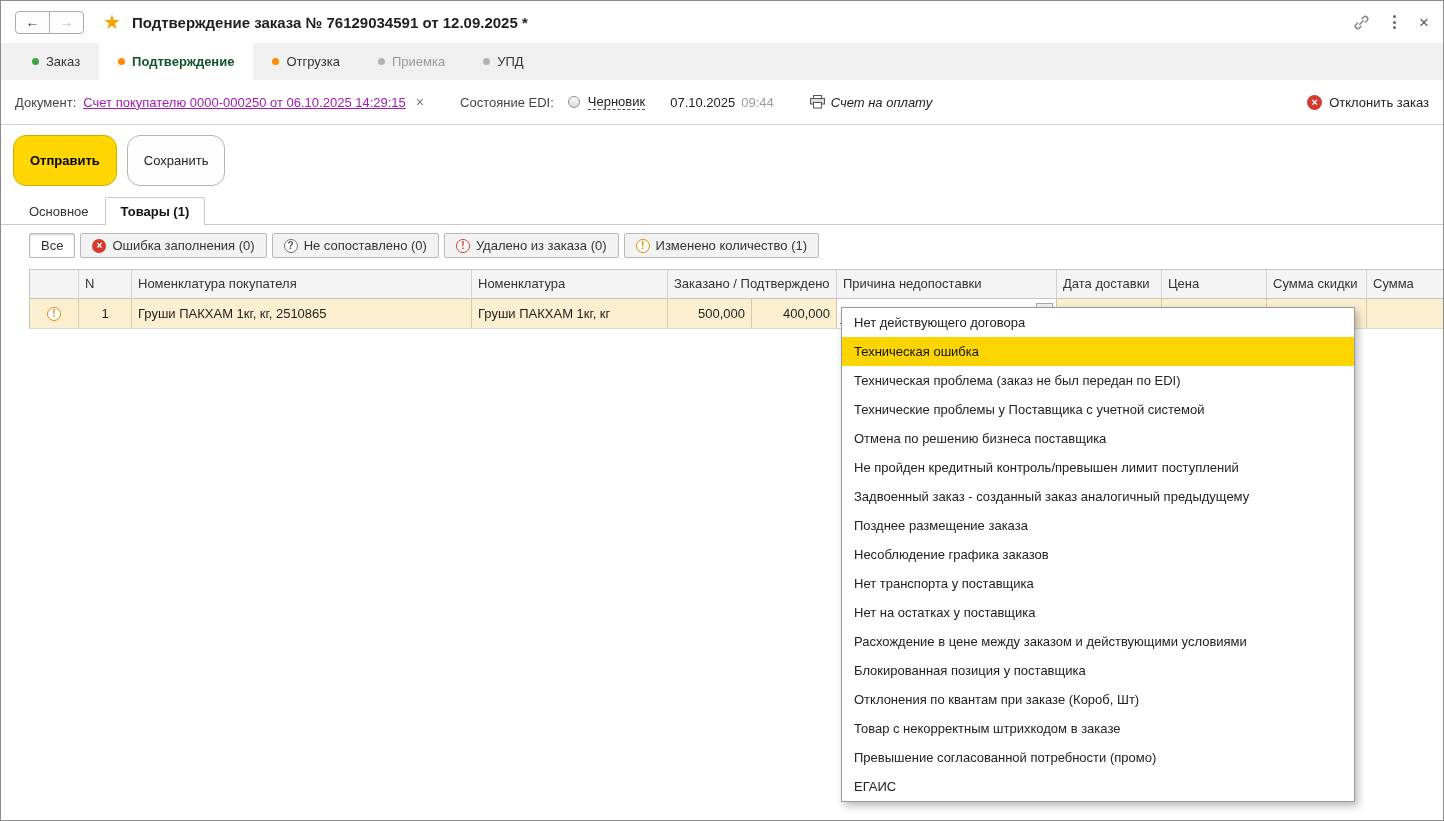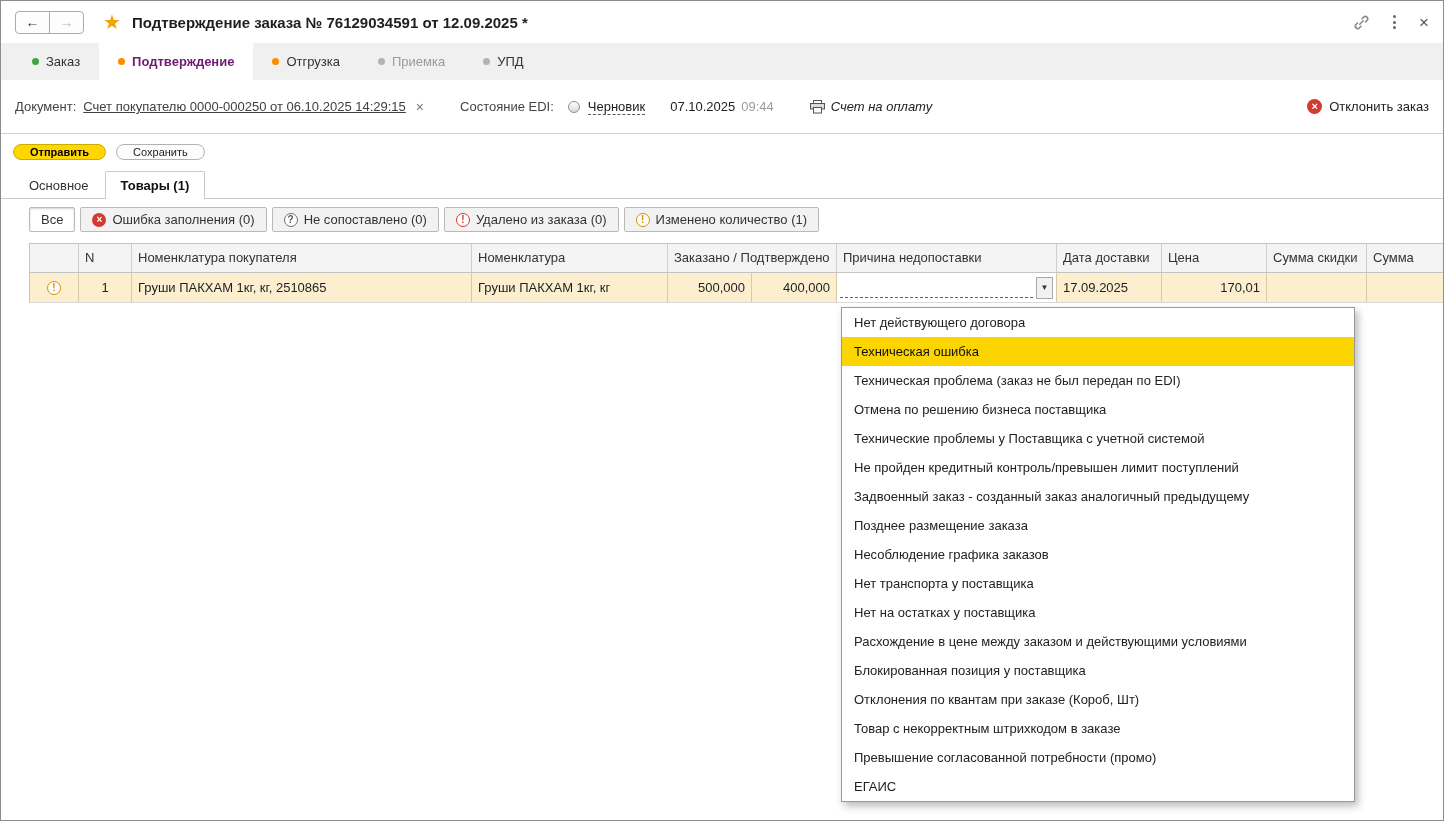--- a/index.html
+++ b/index.html
@@ -17,44 +17,44 @@
   .title { font-size:15px; font-weight:bold; color:#1f1f1f; white-space:nowrap; }
   .titlebar-right { margin-left:auto; display:flex; align-items:center; gap:20px; }
   .chain-ic { display:flex; cursor:pointer; }
   .kebab { display:flex; flex-direction:column; gap:2.5px; cursor:pointer; padding:3px; }
   .kebab i { width:3px; height:3px; border-radius:50%; background:#666; }
   .close-x { font-size:17px; color:#555; cursor:pointer; line-height:1; }
 
   
   .stage-tabs { height:37px; background:#f0f0f0; display:flex; align-items:stretch; padding-left:12px; }
   .stage-tab { display:flex; align-items:center; gap:7px; padding:0 19px; color:#333; cursor:pointer; white-space:nowrap; }
-  .stage-tab.active { background:#fff; font-weight:bold; color:#701a75; }
+  .stage-tab.active { background:#fff; font-weight:bold; color:#14532d; }
   .stage-tab.muted { color:#9a9a9a; }
   .dot { width:7px; height:7px; border-radius:50%; flex:0 0 auto; }
   .dot-green { background:#3fa43f; }
   .dot-orange { background:#ff8a00; }
   .dot-gray { background:#b3b3b3; }
 
   
-  .doc-bar { height:54px; display:flex; align-items:center; padding:0 14px; background:#fff; border-bottom:1px solid #cfcfcf; white-space:nowrap; }
+  .doc-bar { height:45px; display:flex; align-items:center; padding:0 14px; background:#fff; border-bottom:1px solid #cfcfcf; white-space:nowrap; }
   .doc-label { color:#444; margin-right:7px; }
-  .doc-link { color:#404040; text-decoration:underline; cursor:pointer; }
+  .doc-link { color:#a21caf; text-decoration:underline; cursor:pointer; }
   .clear-x { color:#777; margin:0 10px; font-size:14px; cursor:pointer; }
   .edi-label { margin-left:26px; color:#444; }
   .edi-radio { width:12px; height:12px; border-radius:50%; border:1px solid #8e8e8e; background:linear-gradient(#ffffff,#d8d8d8); margin:0 8px 0 14px; flex:0 0 auto; }
   .edi-status { color:#222; border-bottom:1px dashed #555; cursor:pointer; }
   .doc-date { margin-left:25px; color:#222; }
   .doc-time { margin-left:6px; color:#9c9c9c; }
   .print-btn { display:flex; align-items:center; gap:6px; margin-left:36px; cursor:pointer; color:#222;font-style:italic; }
   .reject-btn { margin-left:auto; display:flex; align-items:center; gap:7px; color:#222; cursor:pointer; }
   .ic-reject { width:15px; height:15px; border-radius:50%; background:#d23b2e; color:#fff; font-size:11px; font-weight:bold; display:flex; align-items:center; justify-content:center; line-height:1; }
 
   
   .toolbar { padding:10px 12px 8px; display:flex; gap:10px; background:#fff; }
-  .btn { border-radius:13px; padding:1px 16px; font-size:11px; cursor:pointer; font-family:inherit; }
+  .btn { border-radius:13px; padding:17px 16px; font-size:13px; cursor:pointer; font-family:inherit; }
   .btn-send { background:#ffd600; border:1px solid #c9b000; font-weight:bold; color:#000; }
   .btn-save { background:#fdfdfd; border:1px solid #b3b3b3; color:#222; }
 
   
   .inner-tabs { display:flex; align-items:flex-end; padding-left:12px; border-bottom:1px solid #c9c9c9; height:31px; background:#fff; }
   .itab { padding:6px 15px 5px; cursor:pointer; color:#333; border:1px solid transparent; border-bottom:none; }
   .itab.active { background:#fff; border-color:#c9c9c9; font-weight:bold; margin-bottom:-1px; padding-bottom:6px; border-radius:2px 2px 0 0; color:#111; }
 
   
   .filter-bar { padding:8px 0 6px 28px; display:flex; gap:5px; background:#fff; }
@@ -225,22 +225,22 @@
       <div class="td num">170,01</div>
       <div class="td num"></div>
       <div class="td num sum-cut">6</div>
     </div>
   </div>
 
   <div class="dropdown">
     <div class="dd-item">Нет действующего договора</div>
     <div class="dd-item selected">Техническая ошибка</div>
     <div class="dd-item">Техническая проблема (заказ не был передан по EDI)</div>
+    <div class="dd-item">Технические проблемы у Поставщика с учетной системой</div>
     <div class="dd-item">Отмена по решению бизнеса поставщика</div>
-    <div class="dd-item">Технические проблемы у Поставщика с учетной системой</div>
     <div class="dd-item">Не пройден кредитный контроль/превышен лимит поступлений</div>
     <div class="dd-item">Задвоенный заказ - созданный заказ аналогичный предыдущему</div>
     <div class="dd-item">Позднее размещение заказа</div>
     <div class="dd-item">Несоблюдение графика заказов</div>
     <div class="dd-item">Нет транспорта у поставщика</div>
     <div class="dd-item">Нет на остатках у поставщика</div>
     <div class="dd-item">Расхождение в цене между заказом и действующими условиями</div>
     <div class="dd-item">Блокированная позиция у поставщика</div>
     <div class="dd-item">Отклонения по квантам при заказе (Короб, Шт)</div>
     <div class="dd-item">Товар с некорректным штрихкодом в заказе</div>

